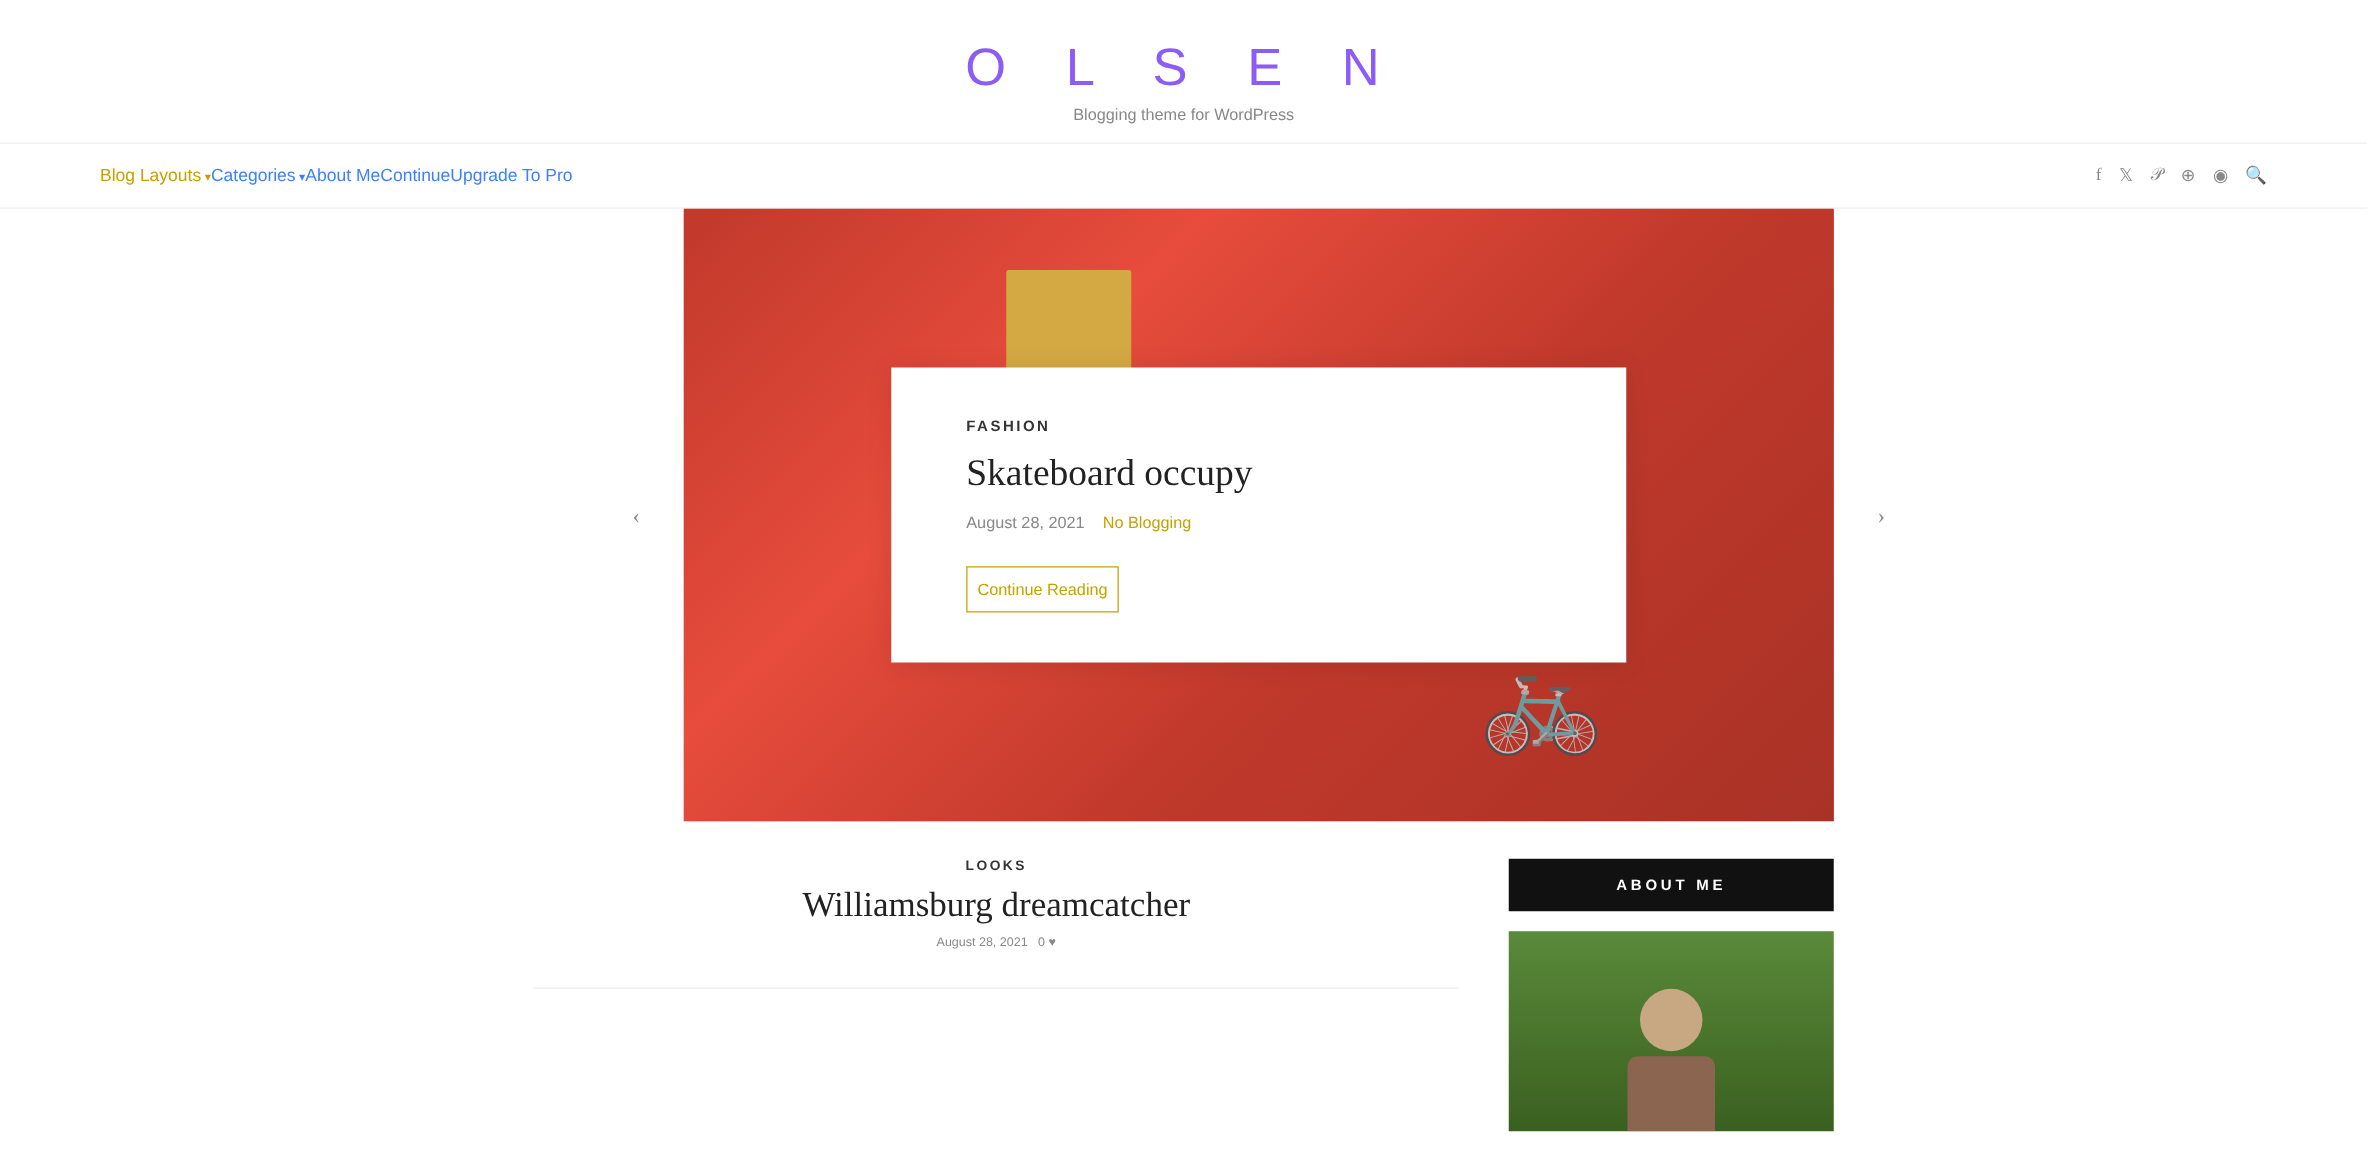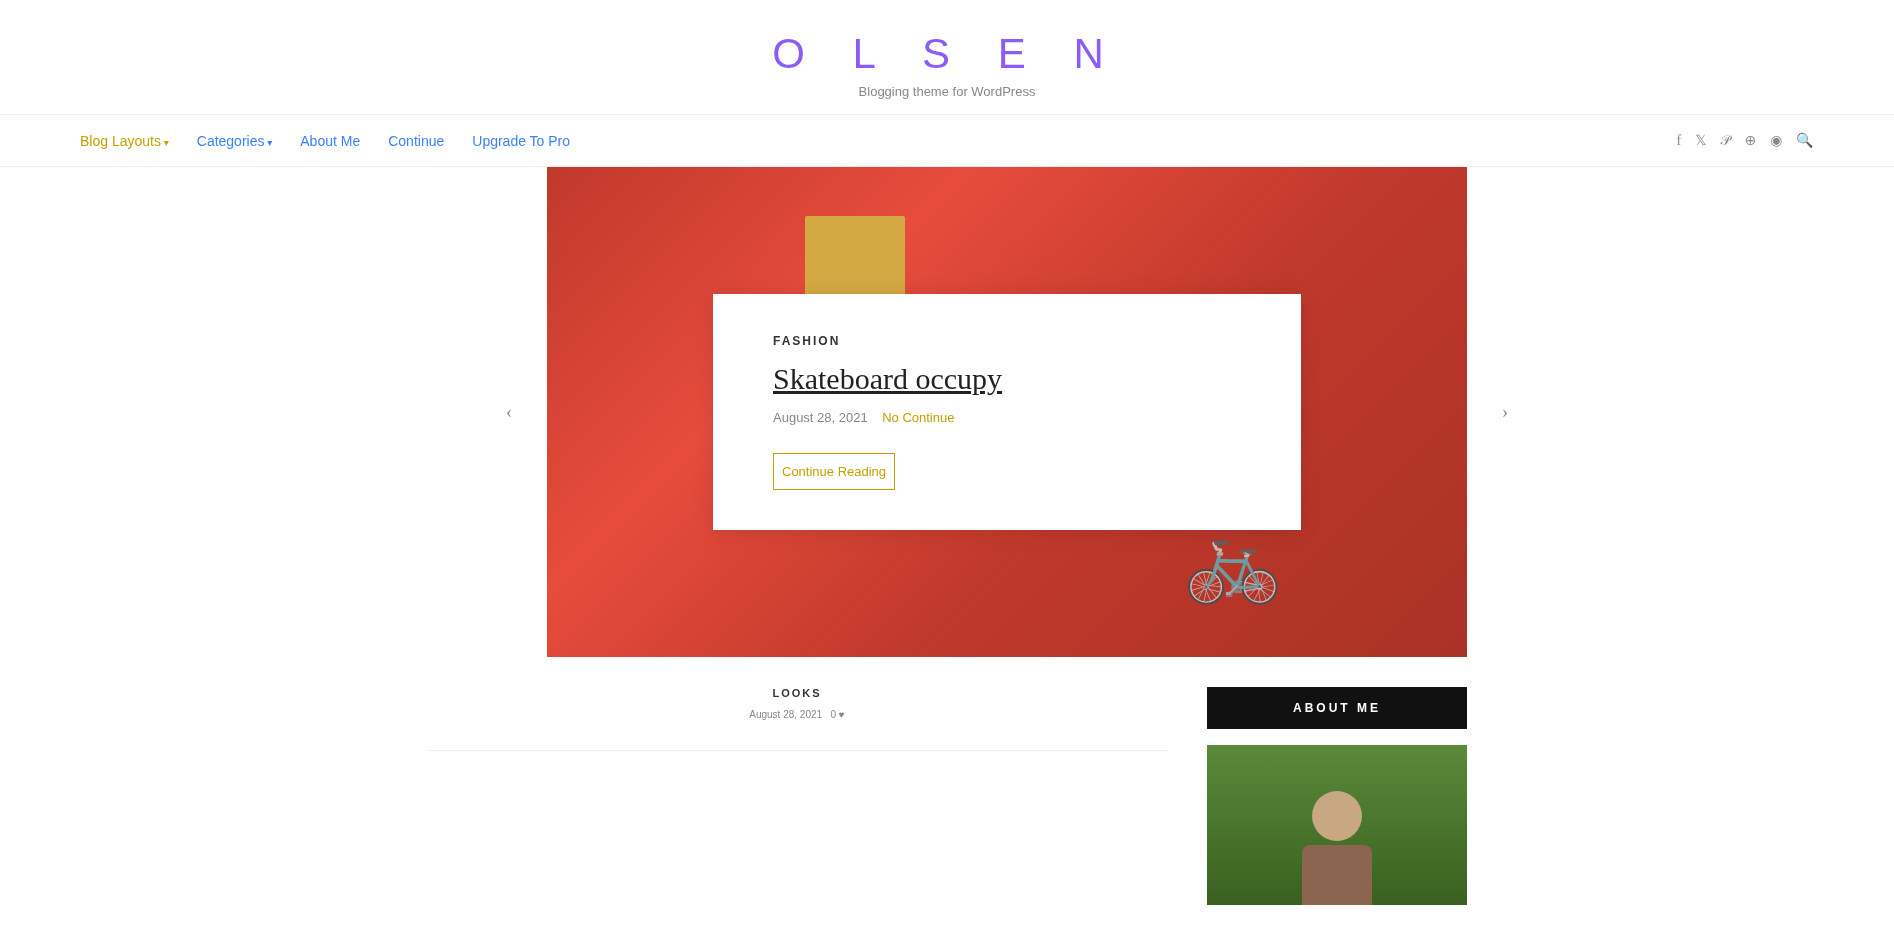--- a/index.html
+++ b/index.html
@@ -30,21 +30,20 @@
     .main-nav {
       display: flex;
       justify-content: space-between;
       align-items: center;
       padding: 0 80px;
       border-bottom: 1px solid #eee;
       height: 52px;
     }
     .nav-links {
       display: flex;
-      gap: 28px;
       list-style: none;
       align-items: center;
     }
     .nav-links li a {
       text-decoration: none;
       font-family: Arial, sans-serif;
       font-size: 14px;
       color: #3b82f6;
     }
     .nav-links li a.active {
@@ -143,21 +142,20 @@
       color: #333;
       text-transform: uppercase;
       margin-bottom: 14px;
     }
     .hero-card-title {
       font-size: 30px;
       font-weight: normal;
       color: #222;
       margin-bottom: 14px;
       font-family: Georgia, serif;
-      text-decoration: underline;
     }
     .hero-card-meta {
       font-family: Arial, sans-serif;
       font-size: 13px;
       color: #888;
       margin-bottom: 28px;
     }
     .hero-card-meta a {
       color: #c5a100;
       text-decoration: none;
@@ -333,35 +331,36 @@
 
       <div class="bike-shape">🚲</div>
     </div>
 
     <div class="hero-card">
       <div class="hero-card-category">Fashion</div>
       <h2 class="hero-card-title">Skateboard occupy</h2>
       <div class="hero-card-meta">
         <span>August 28, 2021</span>
         &nbsp;&nbsp;
-        <a href="#">No Continue</a>
+        <a href="#">No Blogging</a>
       </div>
       <a href="#" class="hero-card-btn">Continue Reading</a>
     </div>
 
     <div class="slider-prev">‹</div>
     <div class="slider-next">›</div>
   </div>
 </div>
 
 <div class="main-content">
 
   <div class="posts-column">
     <div class="post-item">
       <div class="post-category">Looks</div>
+      <h2 class="post-title">Williamsburg dreamcatcher</h2>
       <div class="post-meta">
         <span>August 28, 2021</span>
         &nbsp;
         <span>0 ♥</span>
       </div>
     </div>
   </div>
 
   <div class="sidebar">
     <div class="sidebar-widget">

